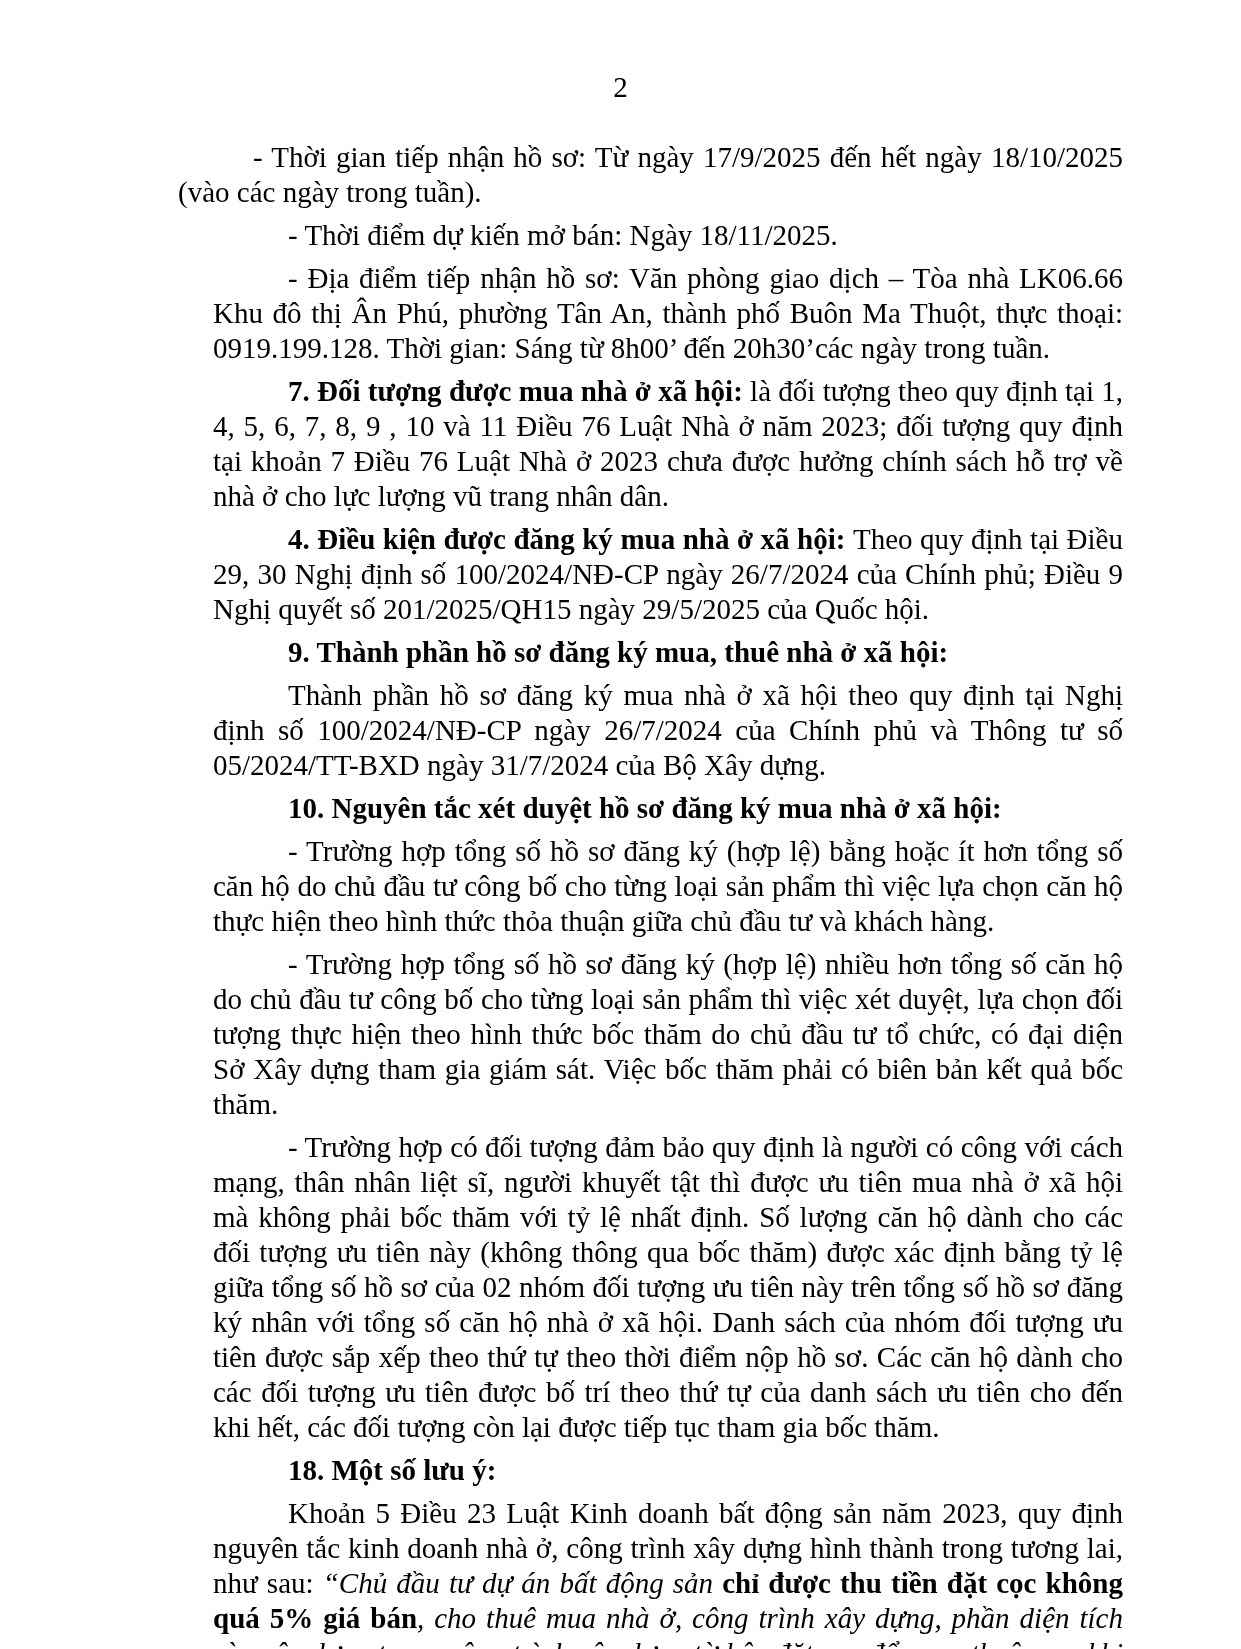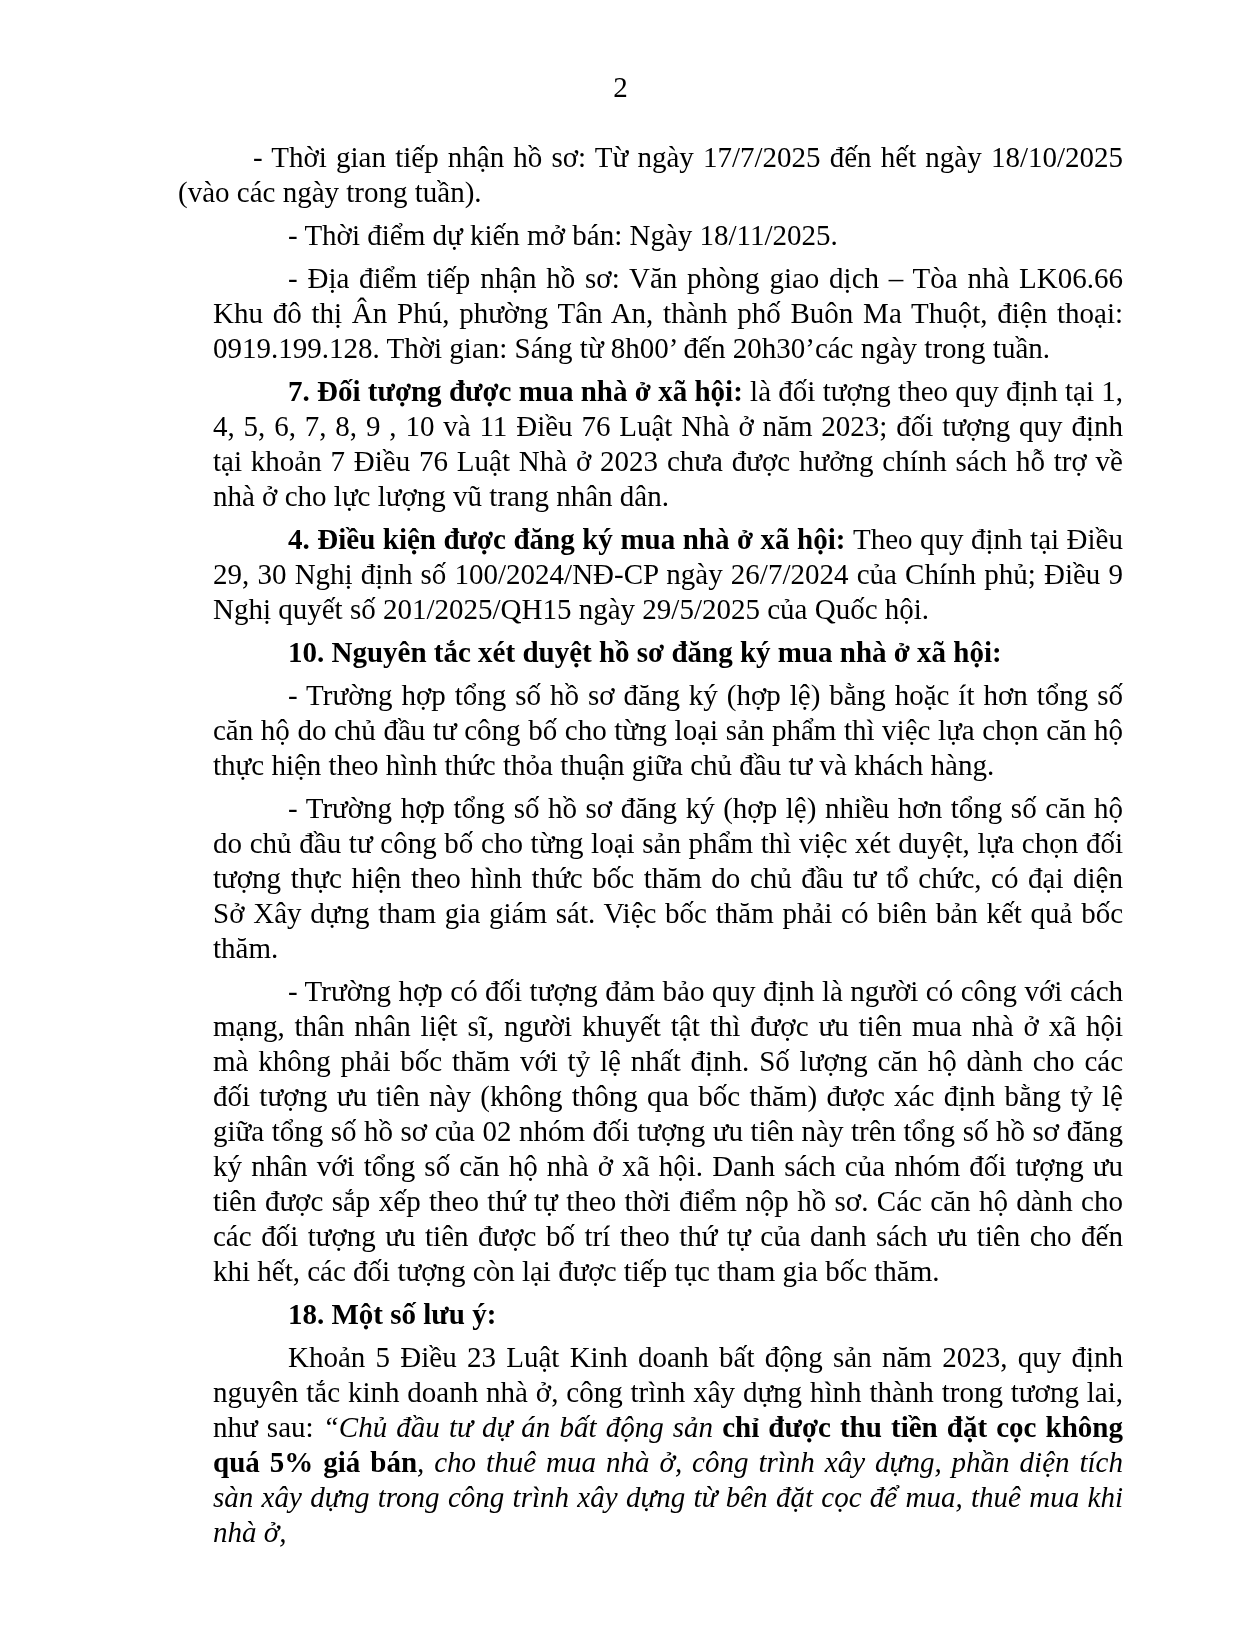--- a/index.html
+++ b/index.html
@@ -49,31 +49,33 @@
 </style>
 </head>
 <body>
 
 <div class="page">
 
   <div class="page-number">2</div>
 
   <div class="content">
 
-    <p class="para"><span>- Thời gian tiếp nhận hồ sơ: Từ ngày 17/7/2025 đến hết ngày 18/10/2025 (vào các ngày trong tuần).</span></p>
+    <p class="para"><span>- Thời gian tiếp nhận hồ sơ: Từ ngày 17/9/2025 đến hết ngày 18/10/2025 (vào các ngày trong tuần).</span></p>
 
     <p class="para"><span>- Thời điểm dự kiến mở bán: Ngày 18/11/2025.</span></p>
 
-    <p class="para"><span>- Địa điểm tiếp nhận hồ sơ: Văn phòng giao dịch – Tòa nhà LK06.66 Khu đô thị Ân Phú, phường Tân An, thành phố Buôn Ma Thuột, điện thoại: 0919.199.128. Thời gian: Sáng từ 8h00’ đến 20h30’các ngày trong tuần.</span></p>
+    <p class="para"><span>- Địa điểm tiếp nhận hồ sơ: Văn phòng giao dịch – Tòa nhà LK06.66 Khu đô thị Ân Phú, phường Tân An, thành phố Buôn Ma Thuột, thực thoại: 0919.199.128. Thời gian: Sáng từ 8h00’ đến 20h30’các ngày trong tuần.</span></p>
 
     <p class="para"><span class="bi">7. Đối tượng được mua nhà ở xã hội: </span><span>là đối tượng theo quy định tại 1, 4, 5, 6, 7, 8, 9 , 10 và 11 Điều 76 Luật Nhà ở năm 2023; đối tượng quy định tại khoản 7 Điều 76 Luật Nhà ở 2023 chưa được hưởng chính sách hỗ trợ về nhà ở cho lực lượng vũ trang nhân dân.</span></p>
 
     <p class="para"><span class="bi">4. Điều kiện được đăng ký mua nhà ở xã hội: </span><span>Theo quy định tại Điều 29, 30 Nghị định số 100/2024/NĐ-CP ngày 26/7/2024 của Chính phủ; Điều 9 Nghị quyết số 201/2025/QH15 ngày 29/5/2025 của Quốc hội.</span></p>
 
+    <p class="para"><span class="bi">9. Thành phần hồ sơ đăng ký mua, thuê nhà ở xã hội:</span></p>
 
+    <p class="para"><span>Thành phần hồ sơ đăng ký mua nhà ở xã hội theo quy định tại Nghị định số 100/2024/NĐ-CP ngày 26/7/2024 của Chính phủ và Thông tư số 05/2024/TT-BXD ngày 31/7/2024 của Bộ Xây dựng.</span></p>
 
     <p class="para"><span class="bi">10. Nguyên tắc xét duyệt hồ sơ đăng ký mua nhà ở xã hội:</span></p>
 
     <p class="para"><span>- Trường hợp tổng số hồ sơ đăng ký (hợp lệ) bằng hoặc ít hơn tổng số căn hộ do chủ đầu tư công bố cho từng loại sản phẩm thì việc lựa chọn căn hộ thực hiện theo hình thức thỏa thuận giữa chủ đầu tư và khách hàng.</span></p>
 
     <p class="para"><span>- Trường hợp tổng số hồ sơ đăng ký (hợp lệ) nhiều hơn tổng số căn hộ do chủ đầu tư công bố cho từng loại sản phẩm thì việc xét duyệt, lựa chọn đối tượng thực hiện theo hình thức bốc thăm do chủ đầu tư tổ chức, có đại diện Sở Xây dựng tham gia giám sát. Việc bốc thăm phải có biên bản kết quả bốc thăm.</span></p>
 
     <p class="para"><span>- Trường hợp có đối tượng đảm bảo quy định là người có công với cách mạng, thân nhân liệt sĩ, người khuyết tật thì được ưu tiên mua nhà ở xã hội mà không phải bốc thăm với tỷ lệ nhất định. Số lượng căn hộ dành cho các đối tượng ưu tiên này (không thông qua bốc thăm) được xác định bằng tỷ lệ giữa tổng số hồ sơ của 02 nhóm đối tượng ưu tiên này trên tổng số hồ sơ đăng ký nhân với tổng số căn hộ nhà ở xã hội. Danh sách của nhóm đối tượng ưu tiên được sắp xếp theo thứ tự theo thời điểm nộp hồ sơ. Các căn hộ dành cho các đối tượng ưu tiên được bố trí theo thứ tự của danh sách ưu tiên cho đến khi hết, các đối tượng còn lại được tiếp tục tham gia bốc thăm.</span></p>
 
     <p class="para"><span class="bi">18. Một số lưu ý:</span></p>

